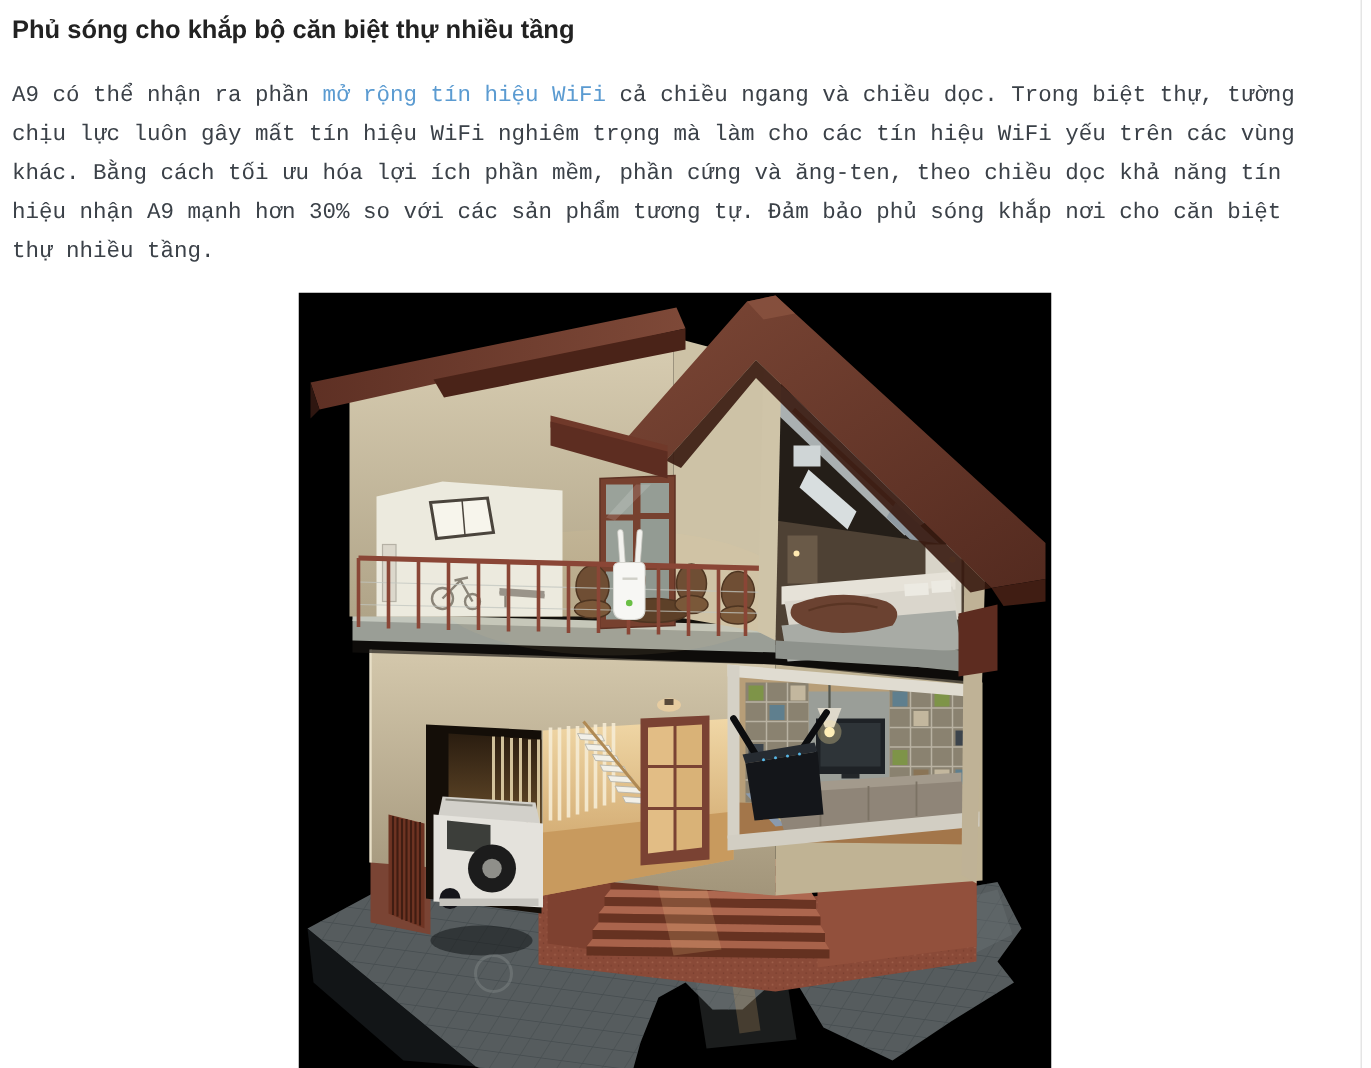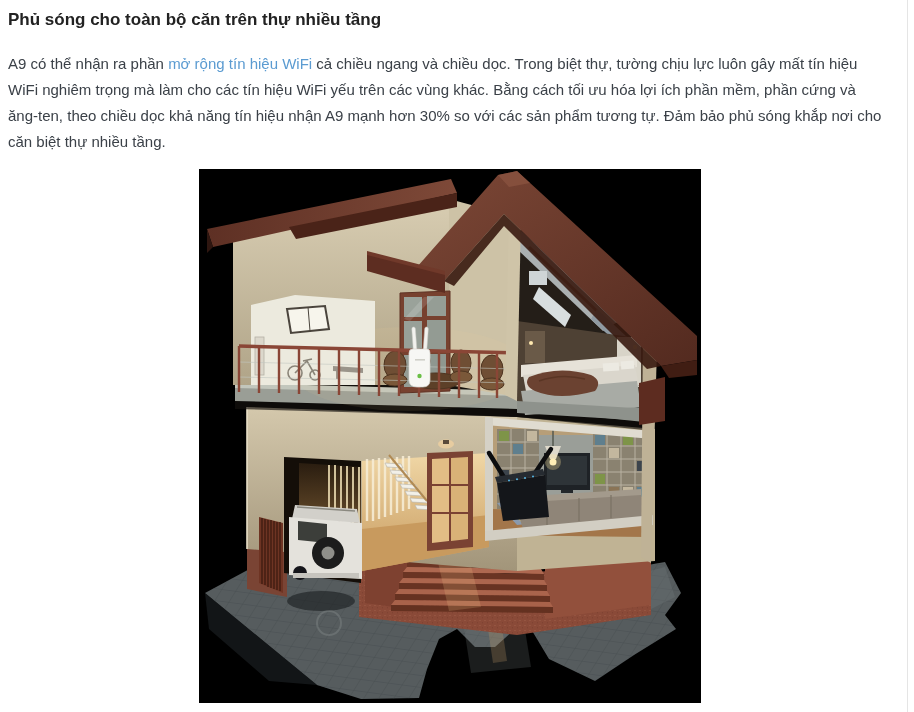--- a/index.html
+++ b/index.html
@@ -1,28 +1,28 @@
 <!DOCTYPE html>
 <html><head>
 <meta charset="utf-8">
 <style>
   html,body{margin:0;padding:0;background:#fff;}
   body{width:914px;height:712px;font-family:"Liberation Sans",sans-serif;overflow:hidden;}
   .page{box-sizing:border-box;width:908px;height:712px;border-right:1px solid #e5e5e5;padding:10px 24px 0 8px;background:#fff;}
   .heading{font-size:17px;font-weight:bold;color:#222;margin:0 0 21px 0;}
-  .bodytext{font-size:15px;line-height:26px;color:#3b4148;margin:0;}
+  .bodytext{font-size:15px;line-height:26px;color:#3b4148;margin:0;font-family:Liberation Mono, monospace;}
   .bodytext a{color:#5b9bd1;text-decoration:none;cursor:pointer;}
   .figure{margin:14px 0 0 191px;width:502px;height:534px;line-height:0;}
   svg{display:block;}
 </style>
 </head>
 <body>
 
 <div class="page">
-  <h2 class="heading">Phủ sóng cho toàn bộ căn trên thự nhiều tầng</h2>
+  <h2 class="heading">Phủ sóng cho khắp bộ căn biệt thự nhiều tầng</h2>
   <p class="bodytext"><span>A9 có thể nhận ra phần </span><a href="#">mở rộng tín hiệu WiFi</a><span> cả chiều ngang và chiều dọc. Trong biệt thự, tường chịu lực luôn gây mất tín hiệu WiFi nghiêm trọng mà làm cho các tín hiệu WiFi yếu trên các vùng khác. Bằng cách tối ưu hóa lợi ích phần mềm, phần cứng và ăng-ten, theo chiều dọc khả năng tín hiệu nhận A9 mạnh hơn 30% so với các sản phẩm tương tự. Đảm bảo phủ sóng khắp nơi cho căn biệt thự nhiều tầng.</span></p>
 
   <div class="figure">
     <svg width="502" height="534" viewBox="0 0 502 534">
       <defs>
         <linearGradient id="roofG" x1="0" y1="0" x2="1" y2="1">
           <stop offset="0" stop-color="#7c4736"></stop>
             <stop offset="1" stop-color="#532a1f"></stop>
         </linearGradient>
         <linearGradient id="leftRoofG" x1="0" y1="0" x2="1" y2="0">

